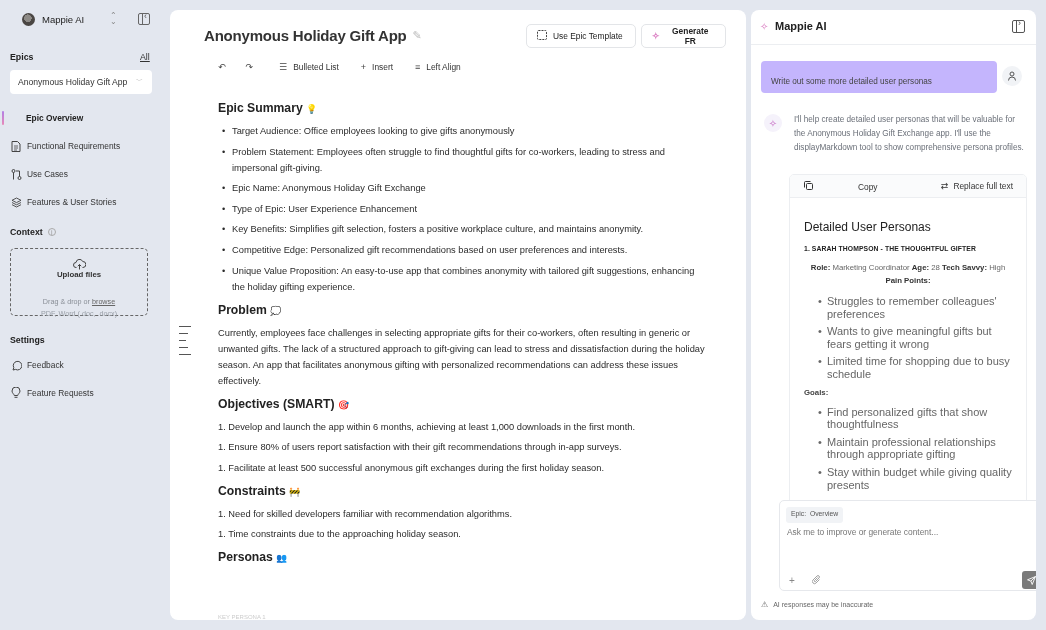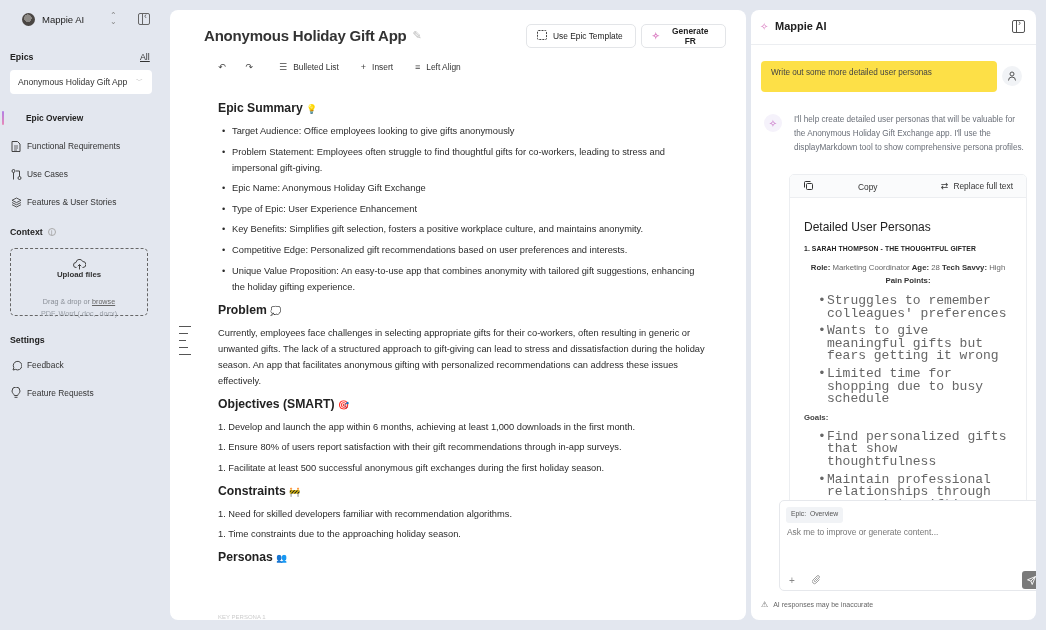--- a/index.html
+++ b/index.html
@@ -58,36 +58,36 @@
   .fade-text { position: absolute; left: 48px; top: 604px; font-size: 6px; color: #ccc; }
 
   
   .chat { position: absolute; left: 751px; top: 10px; width: 285px; height: 610px; background: #fff; border-radius: 8px; overflow: hidden; }
   .chat-header { position: absolute; left: 0; top: 0; width: 100%; height: 35px; border-bottom: 1px solid #eceef1; }
   .chat-title { position: absolute; left: 24px; top: 10px; font-size: 11px; font-weight: bold; color: #222; }
   .chat-logo { position: absolute; left: 9px; top: 11px; font-size: 10px; color: #d97ac0; }
   .chat-collapse { position: absolute; left: 261px; top: 10px; width: 13px; height: 13px; border: 1px solid #555; border-radius: 2px; }
   .chat-collapse::before { content: ""; position: absolute; left: 3px; top: 0; bottom: 0; border-left: 1px solid #555; }
   .chat-collapse::after { content: "›"; position: absolute; left: 5px; top: -3px; font-size: 9px; color: #444; }
-  .user-msg { position: absolute; left: 10px; top: 51px; width: 236px; height: 31px; background: #fde047; border-radius: 4px; font-size: 8.2px; color: #444; padding: 7px 10px; }
+  .user-msg { position: absolute; left: 10px; top: 51px; width: 236px; height: 31px; background: #c4b5fd; border-radius: 4px; font-size: 8.2px; color: #444; padding: 16px 10px; }
   .user-avatar { position: absolute; left: 251px; top: 56px; width: 20px; height: 20px; border-radius: 50%; background: #f1f3f6; display: flex; align-items: center; justify-content: center; font-size: 9px; color: #555; }
   .ai-logo { position: absolute; left: 13px; top: 104px; width: 18px; height: 18px; border-radius: 50%; background: #f5f2fb; color: #c56cc4; font-size: 10px; display: flex; align-items: center; justify-content: center; }
   .ai-text { position: absolute; left: 43px; top: 103px; width: 230px; font-size: 8.2px; color: #6b7079; line-length: 0; line-height: 13.8px; }
   .md-card { position: absolute; left: 38px; top: 164px; width: 238px; height: 340px; border: 1px solid #eceef1; border-radius: 5px; overflow: hidden; }
   .md-toolbar { height: 23px; background: #fafbfc; border-bottom: 1px solid #eceef1; position: relative; font-size: 8.4px; color: #333; }
   .md-copy { position: absolute; left: 14px; top: 6px; display: flex; align-items: center; gap: 40px; }
   .md-replace { position: absolute; right: 13px; top: 6px; display: flex; align-items: center; }
   .md-toolbar .m-ico { margin-right: 5px; font-size: 9px; }
   .md-body { padding: 22px 14px 0 14px; }
   .md-body h3 { font-size: 12px; font-weight: normal; color: #222; margin-bottom: 11px; }
   .md-body h4 { font-size: 6.8px; font-weight: bold; color: #222; margin-bottom: 9px; letter-spacing: 0.1px; }
   .md-body p { font-size: 7.8px; color: #666; line-height: 13px; margin-bottom: 8px; text-align: center; }
   .md-body p b { color: #333; }
   .md-body ul { list-style: none; margin-bottom: 7px; padding-left: 14px; }
-  .md-body ul li { position: relative; padding-left: 9px; font-size: 13px; color: #666; line-height: 12.6px; margin-bottom: 5px; font-family: Liberation Mono, monospace; }
+  .md-body ul li { position: relative; padding-left: 9px; font-size: 11px; color: #666; line-height: 12.6px; margin-bottom: 5px; }
   .md-body ul li::before { content: "•"; position: absolute; left: 0; top: 0; }
   .md-body .goals { font-size: 7.8px; font-weight: bold; color: #444; margin-bottom: 9px; }
   .input-box { position: absolute; left: 28px; top: 490px; width: 266px; height: 91px; background: #fff; border: 1px solid #e6e8ec; border-radius: 5px; }
   .chip { position: absolute; left: 6px; top: 6px; height: 16px; background: #f1f3f6; border-radius: 3px; font-size: 6.8px; color: #555; padding: 3px 5px; }
   .chat-input { position: absolute; left: 7px; top: 26px; width: 250px; border: none; outline: none; font-size: 8.4px; color: #777; background: transparent; font-family: "Liberation Sans", sans-serif; }
   .chat-input::placeholder { color: #777; }
   .plus-btn { position: absolute; left: 9px; top: 74px; font-size: 10px; color: #888; }
   .clip-btn { position: absolute; left: 32px; top: 74px; font-size: 9px; color: #999; }
   .send-btn { position: absolute; left: 242px; top: 70px; width: 19px; height: 18px; background: #7a7a7a; border-radius: 3px; color: #fff; font-size: 9px; display: flex; align-items: center; justify-content: center; }
   .disclaimer { position: absolute; left: 10px; top: 590px; font-size: 7px; color: #666; display: flex; align-items: center; }

